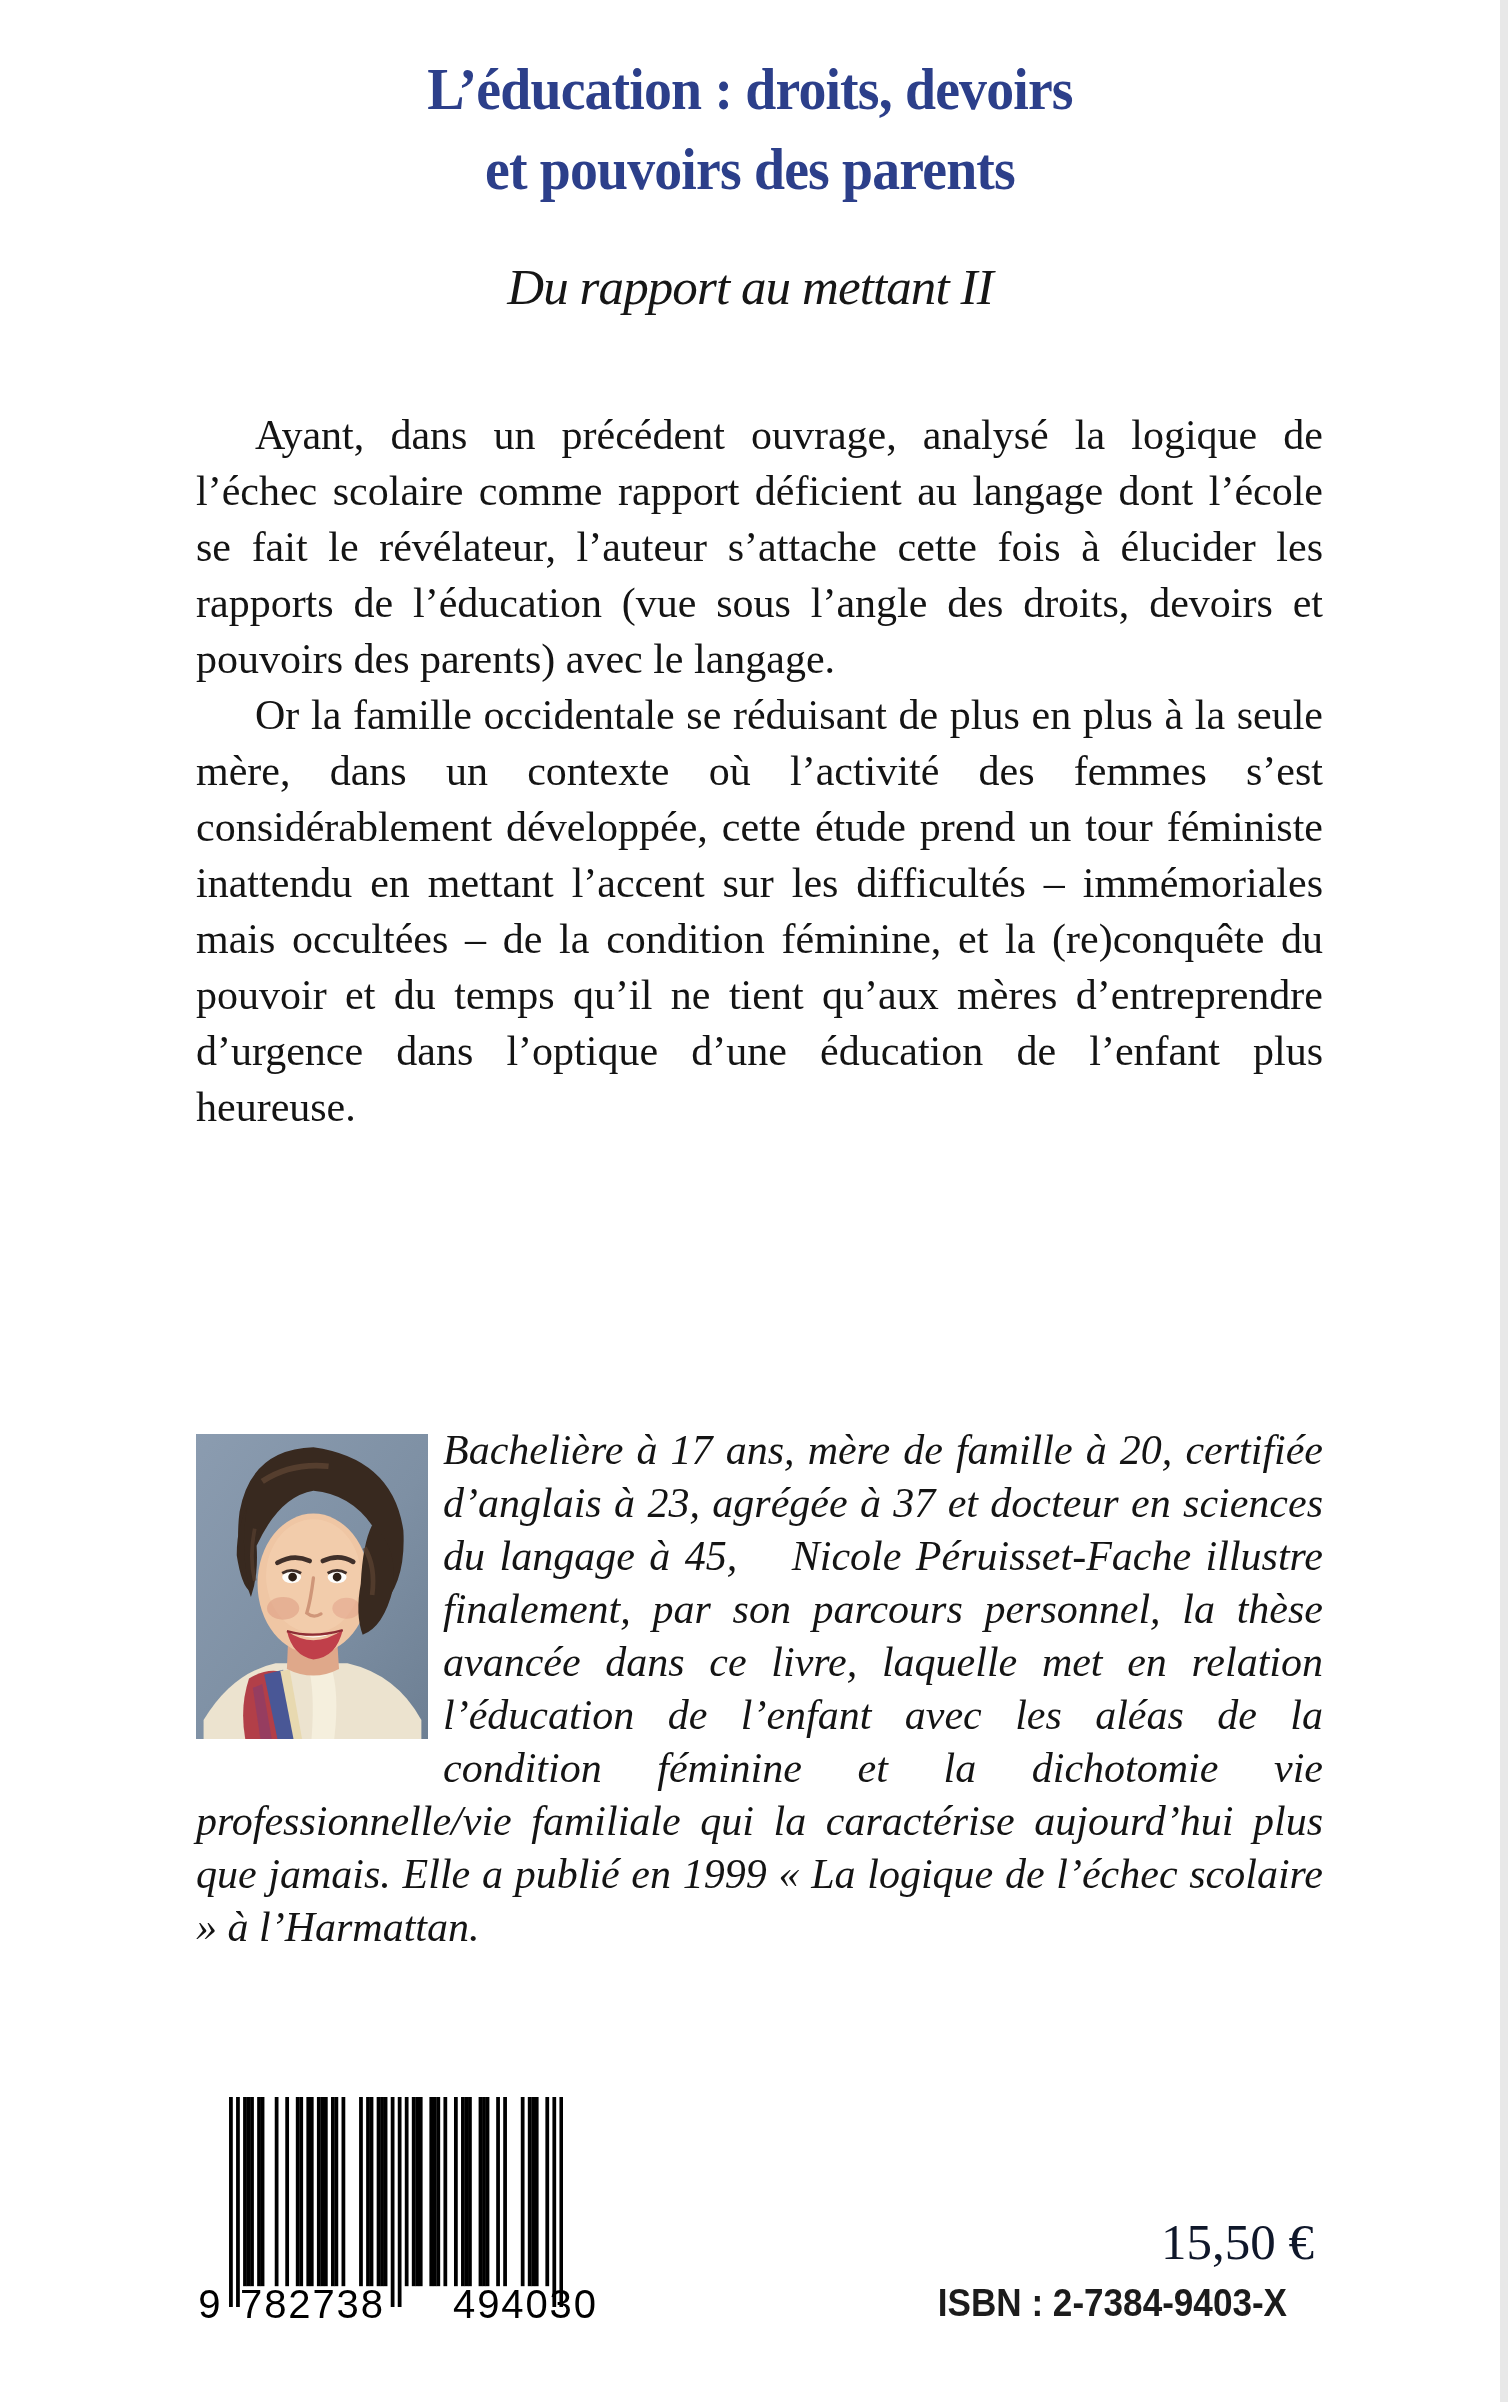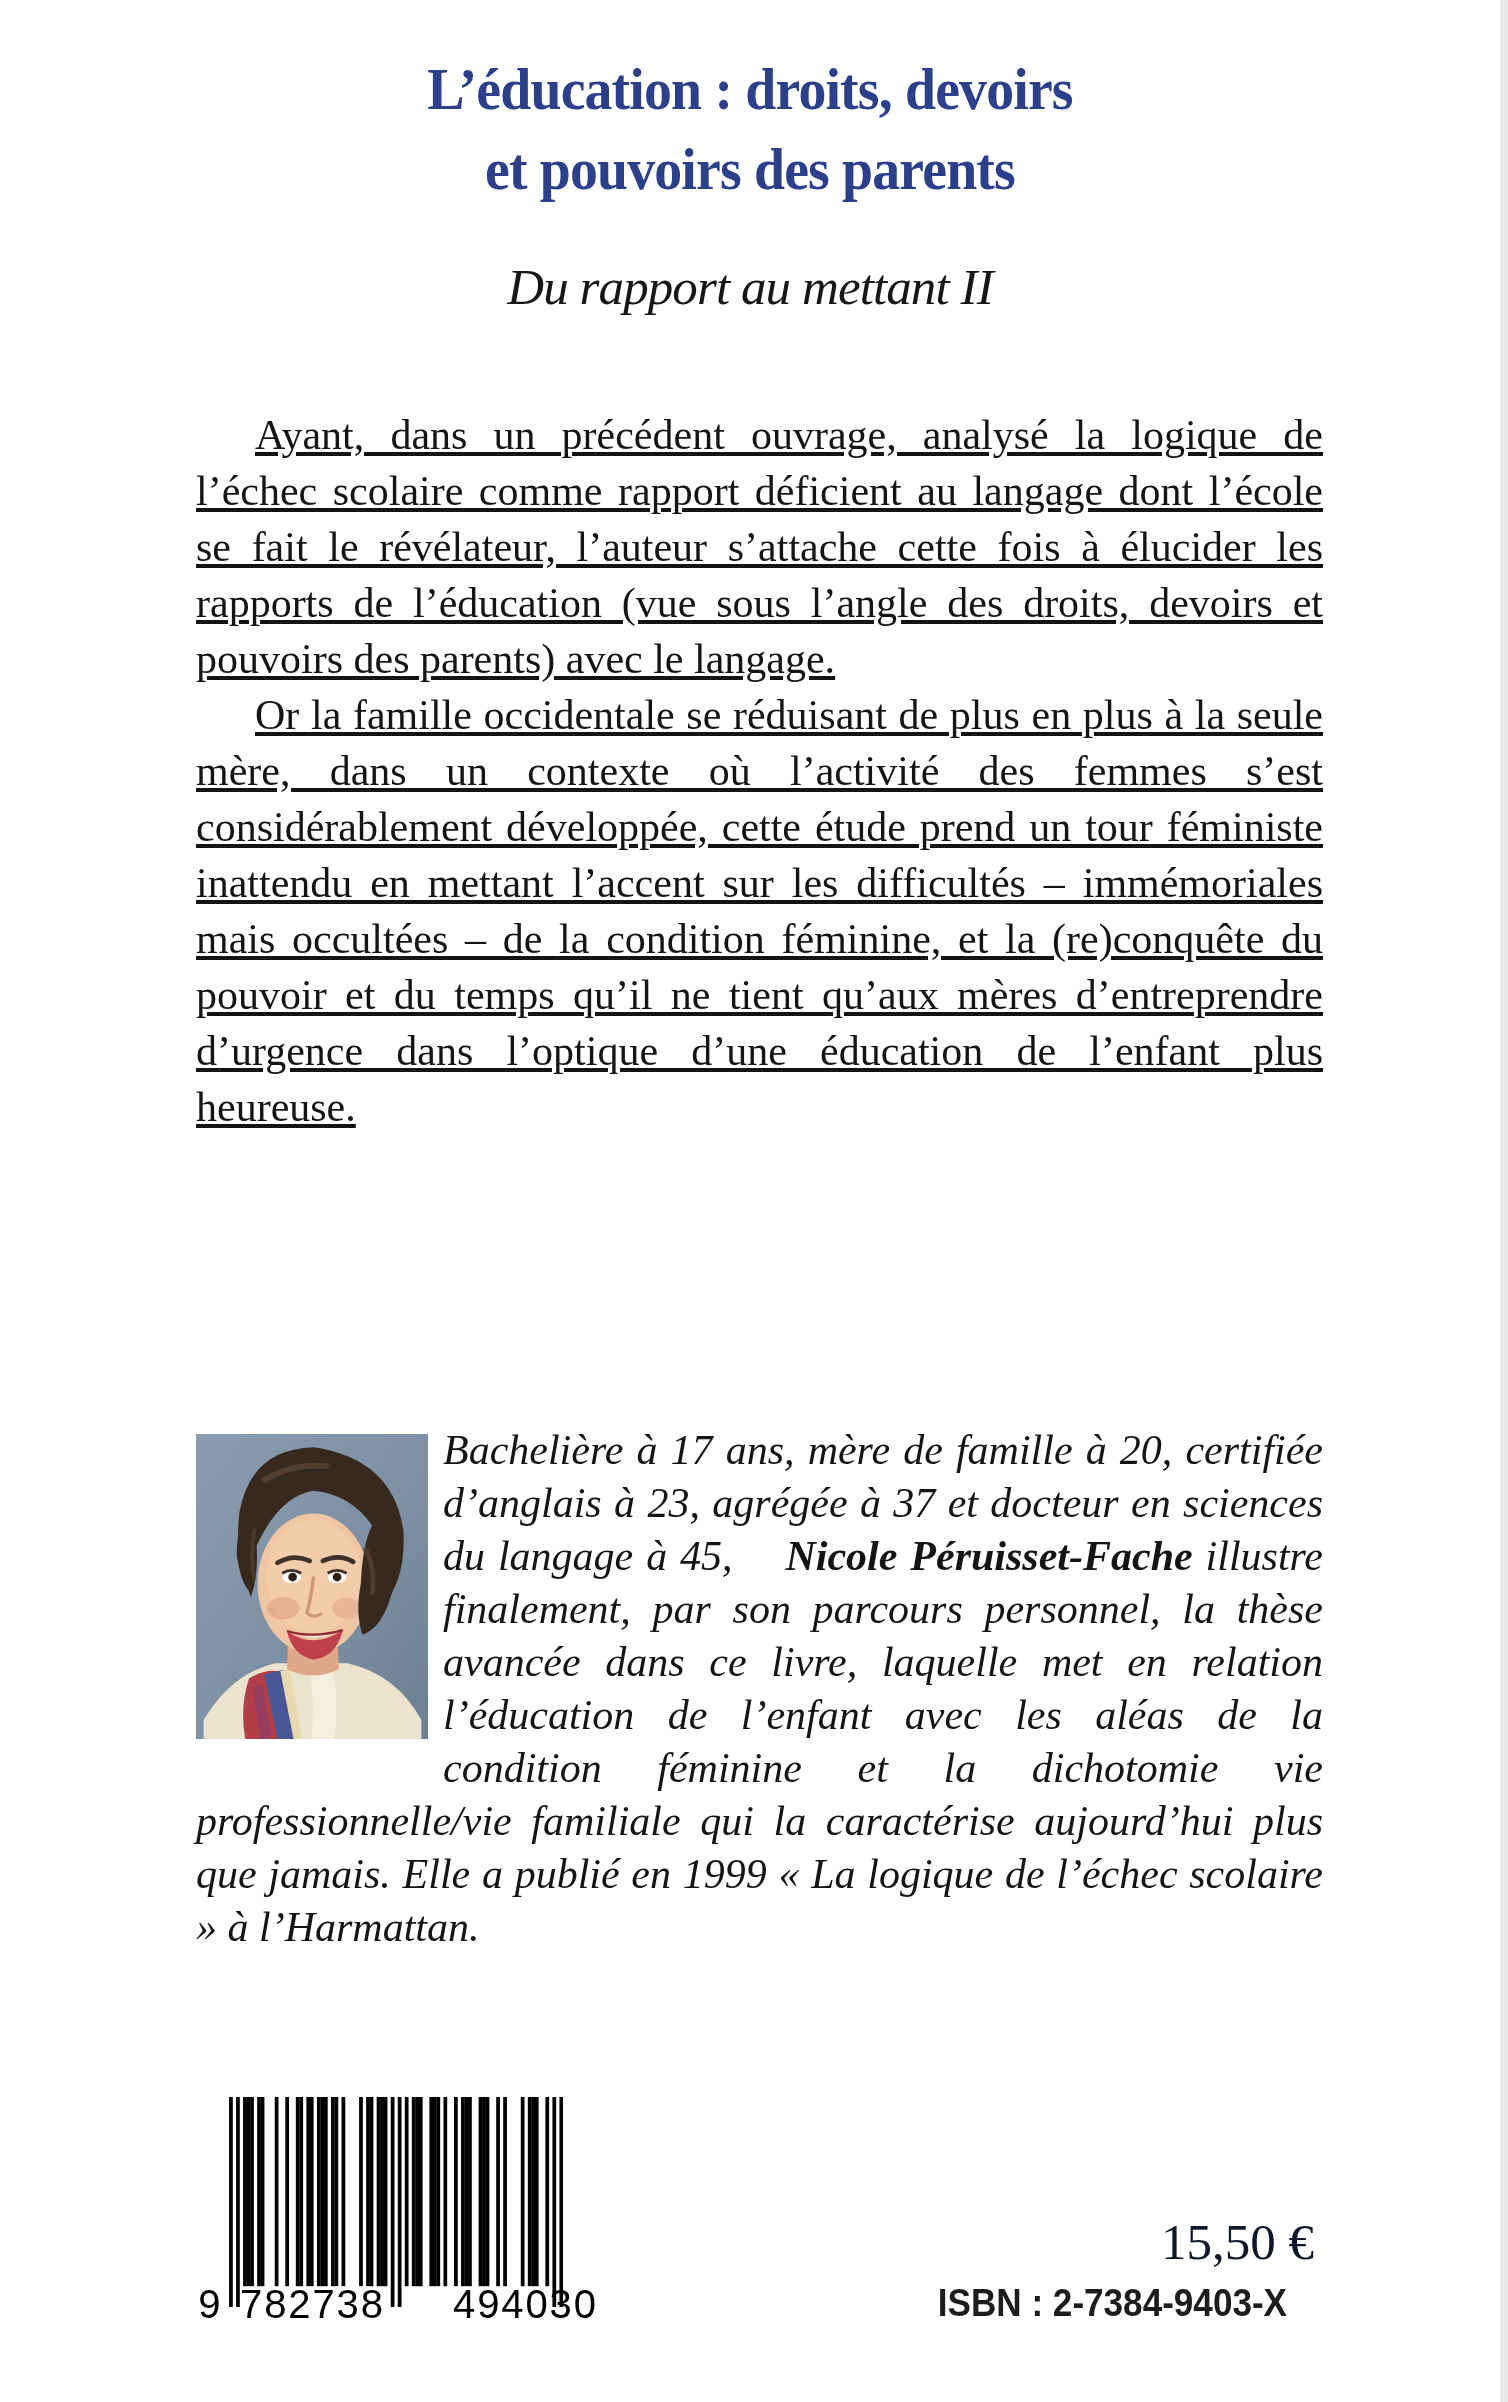--- a/index.html
+++ b/index.html
@@ -28,29 +28,29 @@
     font-size:51px;line-height:61px;
     color:#161616;
     letter-spacing:-0.9px;
   }
   .body-text{
     position:absolute;left:196px;top:407px;width:1127px;
     font-size:42px;line-height:56px;
     text-align:justify;
     color:#141414;
   }
-  .body-text p{margin:0;text-indent:59px;text-decoration:underline;}
+  .body-text p{margin:0;text-indent:59px;}
   .bio{
     position:absolute;left:196px;top:1424px;width:1127px;
     font-size:42px;line-height:53px;
     font-style:italic;
     text-align:justify;
     color:#141414;
   }
-  .bio .author-name{font-weight:bold;margin-left:40px;}
+  .bio .author-name{font-weight:normal;margin-left:40px;}
   .photo-wrap{
     float:left;
     width:232px;height:305px;
     margin:9.5px 15px 7.6px 0;
   }
   .photo-wrap svg{display:block;width:100%;height:100%;}
   .barcode{
     position:absolute;left:202px;top:2097px;width:397px;height:237px;
   }
   .barcode svg{position:absolute;left:27.4px;top:0;}

